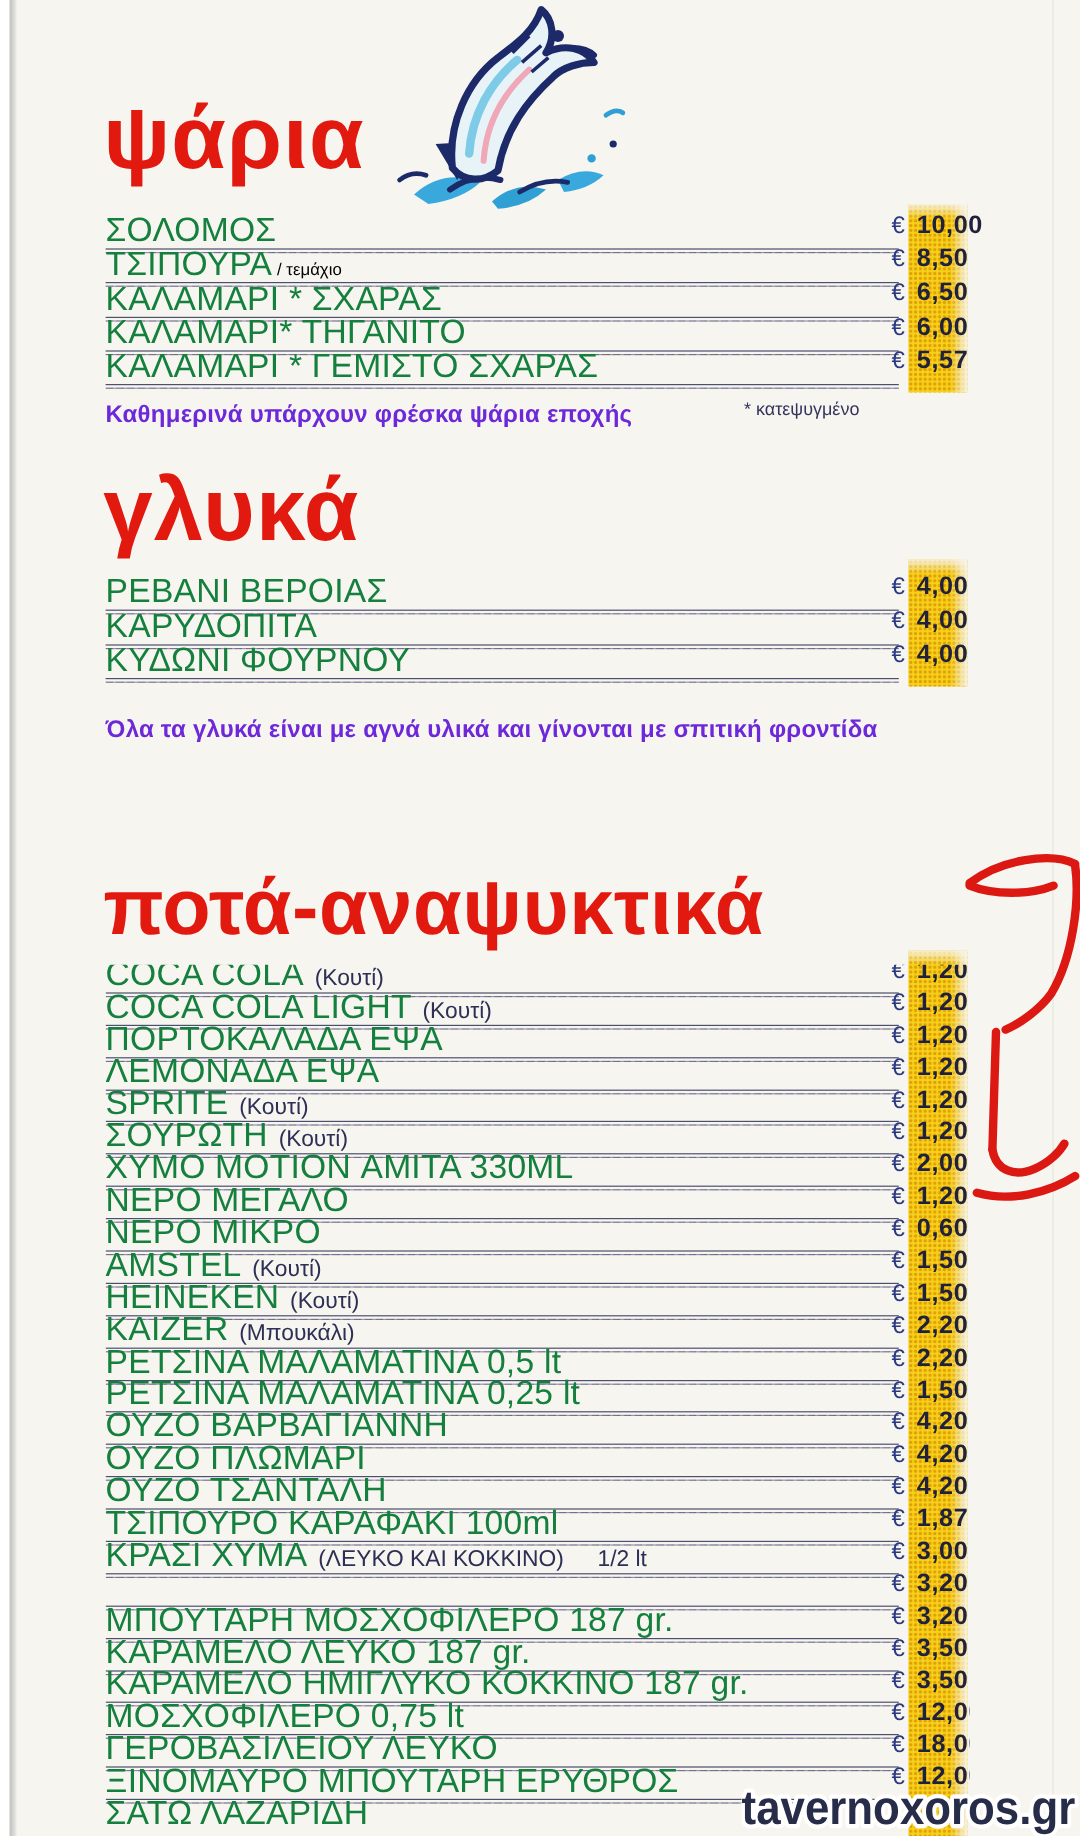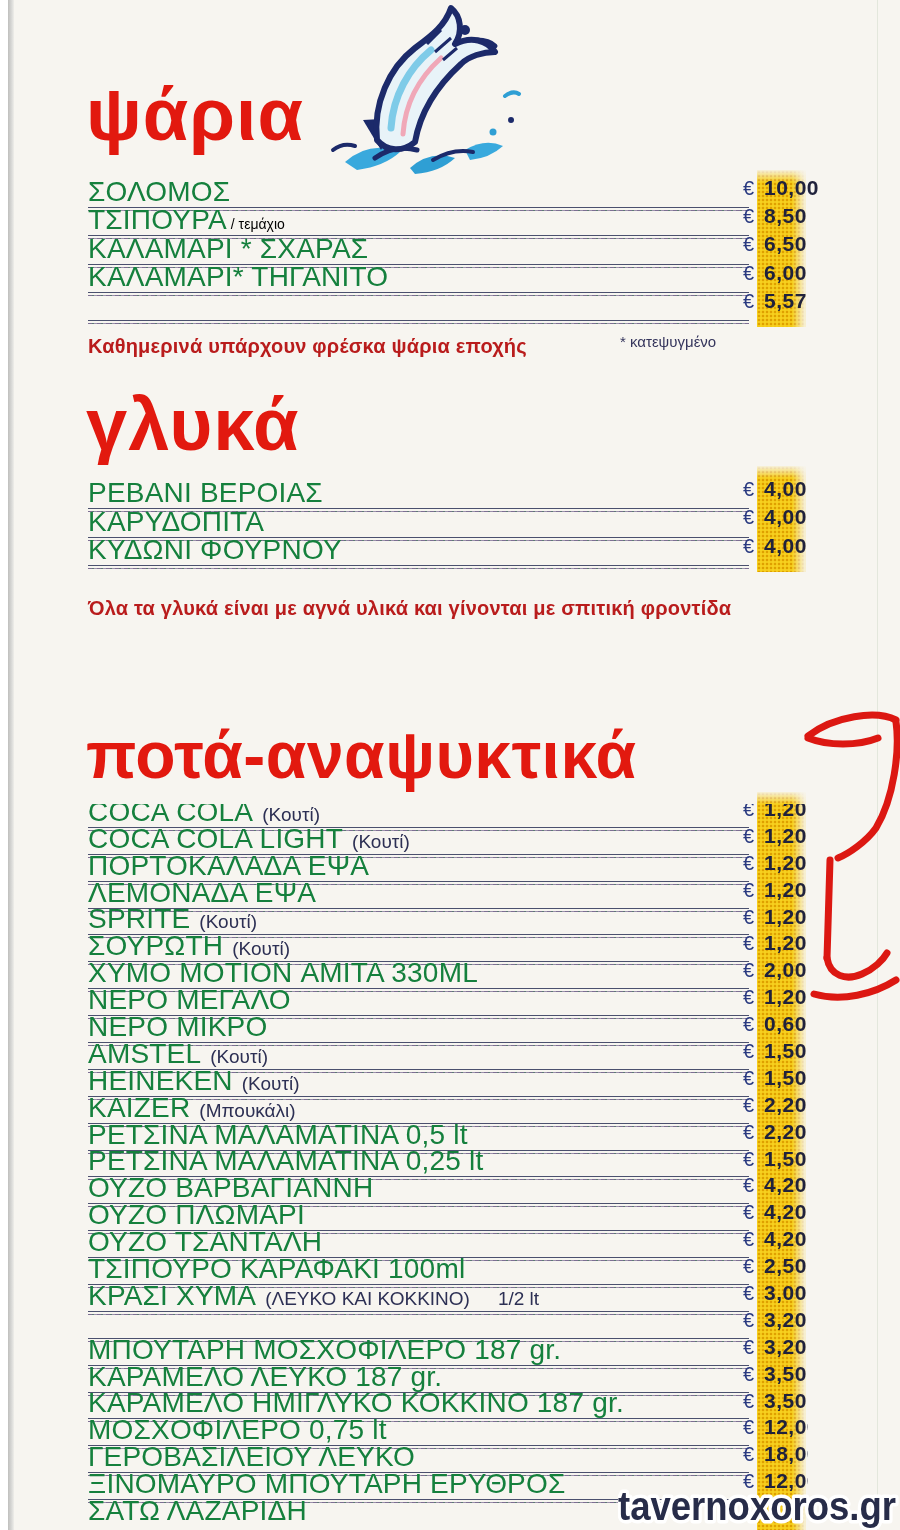--- a/index.html
+++ b/index.html
@@ -56,21 +56,21 @@
   .item-note2{color:#2d3054;font-size:19px;margin-left:28px;}
   .rule{position:absolute;left:0;width:661px;bottom:-1px;height:5px;pointer-events:none;}
   .rule::before{content:"";position:absolute;left:0;top:0;width:100%;height:1px;background:#4b506e;}
   .rule::after{content:"";position:absolute;left:0;top:3px;width:100%;height:1px;
     background:repeating-linear-gradient(90deg,#7d6f93 0 4px,#5c7a74 4px 6px,#9b90ab 6px 9px);}
   #drinks-list .row:last-child .rule{display:none;}
   .row-price{position:absolute;left:646px;top:-7px;display:flex;align-items:baseline;}
   .euro{color:#2a3a80;font-size:20px;width:20px;text-align:right;}
   .amount{color:#20223c;font-size:21px;font-weight:bold;margin-left:10px;letter-spacing:0.5px;}
 
-  .note-bold{position:absolute;left:88px;color:#b91c1c;font-weight:bold;font-size:20px;letter-spacing:0.2px;}
+  .note-bold{position:absolute;left:88px;color:#6d28d9;font-weight:bold;font-size:20px;letter-spacing:0.2px;}
   #fish-note{top:335px;}
   #dessert-note{top:597px;}
   .footnote{position:absolute;left:620px;top:333px;color:#35355c;font-size:15px;}
 
   .art{position:absolute;}
   #fish-art{left:315px;top:0px;}
   #glass-art{left:798px;top:706px;}
   #watermark{left:618px;top:1480px;}
 </style>
 </head>
@@ -154,20 +154,23 @@
         <span class="item-name">ΚΑΛΑΜΑΡΙ* ΤΗΓΑΝΙΤΟ</span><span class="item-sub"></span><span class="item-note"></span><span class="item-note2"></span>
       </span>
       <span class="row-price">
         <span class="euro">€</span>
         <span class="amount">6,00</span>
       </span>
       <span class="rule"></span>
     </div>
 
     <div class="row">
+      <span class="row-label">
+        <span class="item-name">ΚΑΛΑΜΑΡΙ * ΓΕΜΙΣΤΟ ΣΧΑΡΑΣ</span><span class="item-sub"></span><span class="item-note"></span><span class="item-note2"></span>
+      </span>
       <span class="row-price">
         <span class="euro">€</span>
         <span class="amount">5,57</span>
       </span>
       <span class="rule"></span>
     </div>
   </div>
 
 <div class="note-bold" id="fish-note">Καθημερινά υπάρχουν φρέσκα ψάρια εποχής</div>
 <div class="footnote">* κατεψυγμένο</div>
@@ -416,21 +419,21 @@
       </span>
       <span class="rule"></span>
     </div>
 
     <div class="row">
       <span class="row-label">
         <span class="item-name">ΤΣΙΠΟΥΡΟ ΚΑΡΑΦΑΚΙ 100ml</span><span class="item-sub"></span><span class="item-note"></span><span class="item-note2"></span>
       </span>
       <span class="row-price">
         <span class="euro">€</span>
-        <span class="amount">2,50</span>
+        <span class="amount">1,87</span>
       </span>
       <span class="rule"></span>
     </div>
 
     <div class="row">
       <span class="row-label">
         <span class="item-name">ΚΡΑΣΙ ΧΥΜΑ</span><span class="item-sub"></span><span class="item-note">(ΛΕΥΚΟ ΚΑΙ ΚΟΚΚΙΝΟ)</span><span class="item-note2">1/2 lt</span>
       </span>
       <span class="row-price">
         <span class="euro">€</span>

